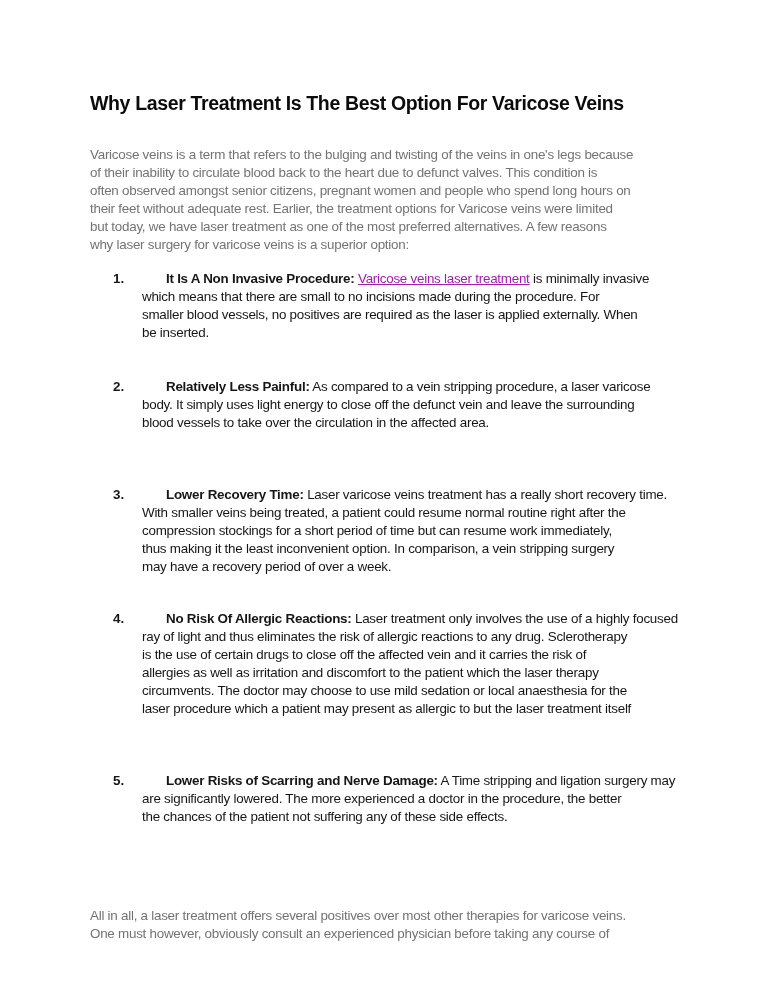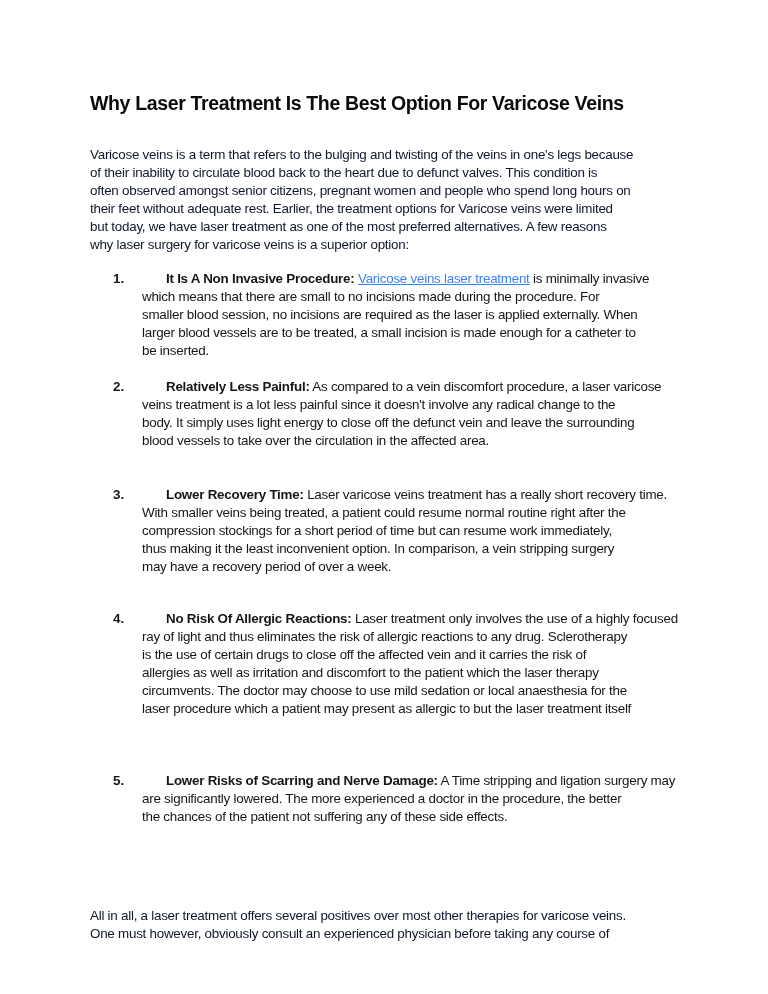--- a/index.html
+++ b/index.html
@@ -8,36 +8,36 @@
       font-family: "Liberation Sans", sans-serif; color: #111111;
     }
     .page { position: absolute; left: 0; top: 0; width: 768px; height: 994px; background: #fff; }
     .title {
       position: absolute; left: 90px; top: 92px; margin: 0;
       font-size: 19.5px; font-weight: bold; letter-spacing: -0.35px; color: #0b0b0b;
       white-space: nowrap;
     }
     .para {
       position: absolute; left: 90px; margin: 0;
-      font-size: 13.4px; line-height: 18px; letter-spacing: -0.25px; color: #0f172a;
+      font-size: 13.4px; line-height: 18px; letter-spacing: -0.25px; color: #737373;
     }
     .line { display: block; white-space: nowrap; }
     .intro { top: 146px; }
     .conclusion { top: 860px; margin-top: 47px; }
     .item { position: absolute; left: 90px; width: 600px; }
     .item .num {
       position: absolute; left: 23px; top: 0; font-weight: bold;
       font-size: 13.4px; line-height: 18px; color: #161616;
     }
     .item .body {
       position: absolute; left: 52px; top: 0;
       font-size: 13.4px; line-height: 18px; letter-spacing: -0.25px; color: #161616;
     }
     .item .heading { font-weight: bold; padding-left: 24px; }
-    .link { color: #3b82f6; text-decoration: underline; }
+    .link { color: #a21caf; text-decoration: underline; }
     #item-1 { top: 270px; }
     #item-2 { top: 378px; }
     #item-3 { top: 486px; }
     #item-4 { top: 610px; }
     #item-5 { top: 772px; }
   </style>
 </head>
 <body>
 
 <div class="page">
@@ -51,31 +51,29 @@
     <span class="line">their feet without adequate rest. Earlier, the treatment options for Varicose veins were limited</span>
     <span class="line">but today, we have laser treatment as one of the most preferred alternatives. A few reasons</span>
     <span class="line">why laser surgery for varicose veins is a superior option:</span>
   </p>
 
   <div class="item" id="item-1">
     <span class="num">1.</span>
     <div class="body">
       <span class="line"><span class="heading">It Is A Non Invasive Procedure:</span> <a class="link" href="#">Varicose veins laser treatment</a><span> is minimally invasive</span></span>
       <span class="line">which means that there are small to no incisions made during the procedure. For</span>
-      <span class="line">smaller blood session, no incisions are required as the laser is applied externally. When</span>
-      <span class="line">larger blood vessels are to be treated, a small incision is made enough for a catheter to</span>
+      <span class="line">smaller blood vessels, no positives are required as the laser is applied externally. When</span>
       <span class="line">be inserted.</span>
     </div>
   </div>
 
   <div class="item" id="item-2">
     <span class="num">2.</span>
     <div class="body">
-      <span class="line"><span class="heading">Relatively Less Painful:</span><span> As compared to a vein discomfort procedure, a laser varicose</span></span>
-      <span class="line">veins treatment is a lot less painful since it doesn't involve any radical change to the</span>
+      <span class="line"><span class="heading">Relatively Less Painful:</span><span> As compared to a vein stripping procedure, a laser varicose</span></span>
       <span class="line">body. It simply uses light energy to close off the defunct vein and leave the surrounding</span>
       <span class="line">blood vessels to take over the circulation in the affected area.</span>
     </div>
   </div>
 
   <div class="item" id="item-3">
     <span class="num">3.</span>
     <div class="body">
       <span class="line"><span class="heading">Lower Recovery Time:</span><span> Laser varicose veins treatment has a really short recovery time.</span></span>
       <span class="line">With smaller veins being treated, a patient could resume normal routine right after the</span>

